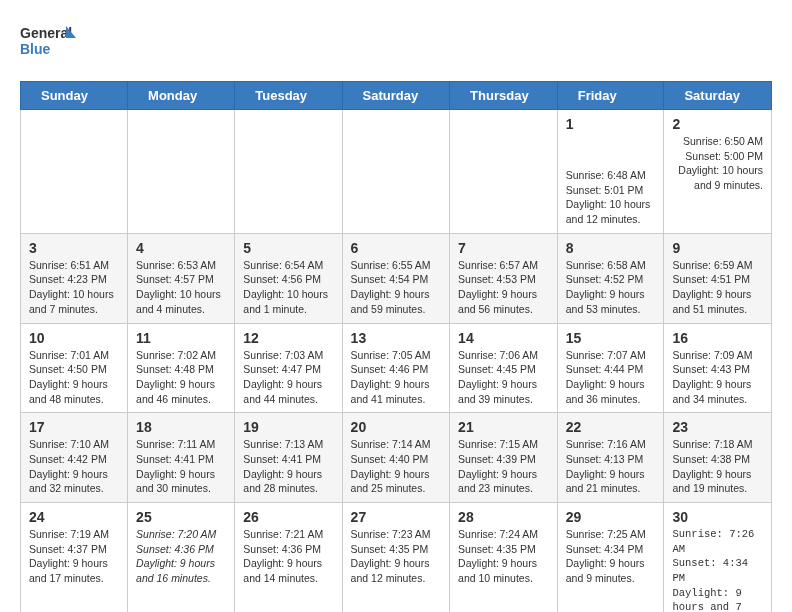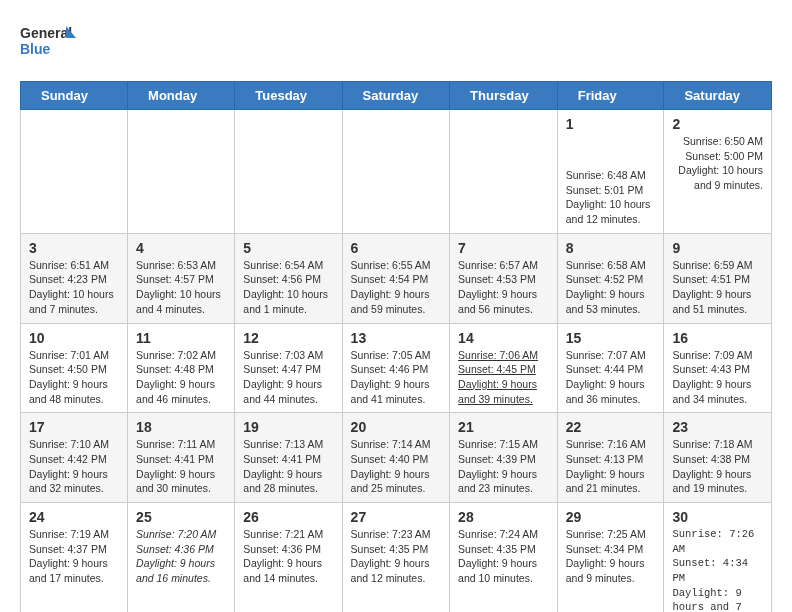--- a/index.html
+++ b/index.html
@@ -187,21 +187,21 @@
 Daylight: 9 hours and 44 minutes.</div>
         </td>
         <td>
           <span class="day-number">13</span>
           <div class="day-info" style="white-space: pre-line;">Sunrise: 7:05 AM
 Sunset: 4:46 PM
 Daylight: 9 hours and 41 minutes.</div>
         </td>
         <td>
           <span class="day-number">14</span>
-          <div class="day-info" style="white-space: pre-line; text-decoration: underline;">Sunrise: 7:06 AM
+          <div class="day-info" style="white-space: pre-line;">Sunrise: 7:06 AM
 Sunset: 4:45 PM
 Daylight: 9 hours and 39 minutes.</div>
         </td>
         <td>
           <span class="day-number">15</span>
           <div class="day-info" style="white-space: pre-line;">Sunrise: 7:07 AM
 Sunset: 4:44 PM
 Daylight: 9 hours and 36 minutes.</div>
         </td>
         <td>

